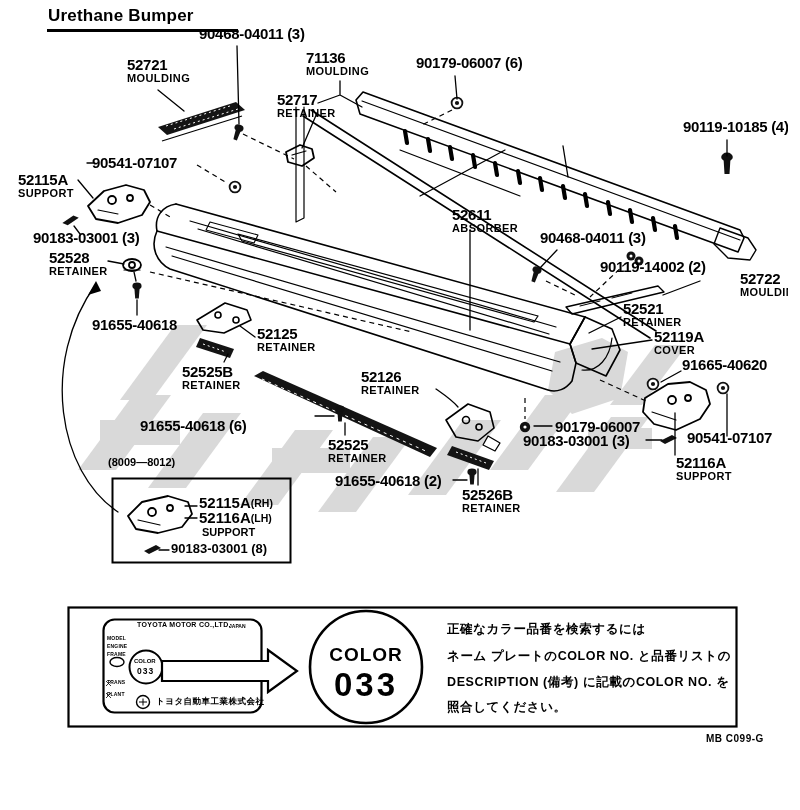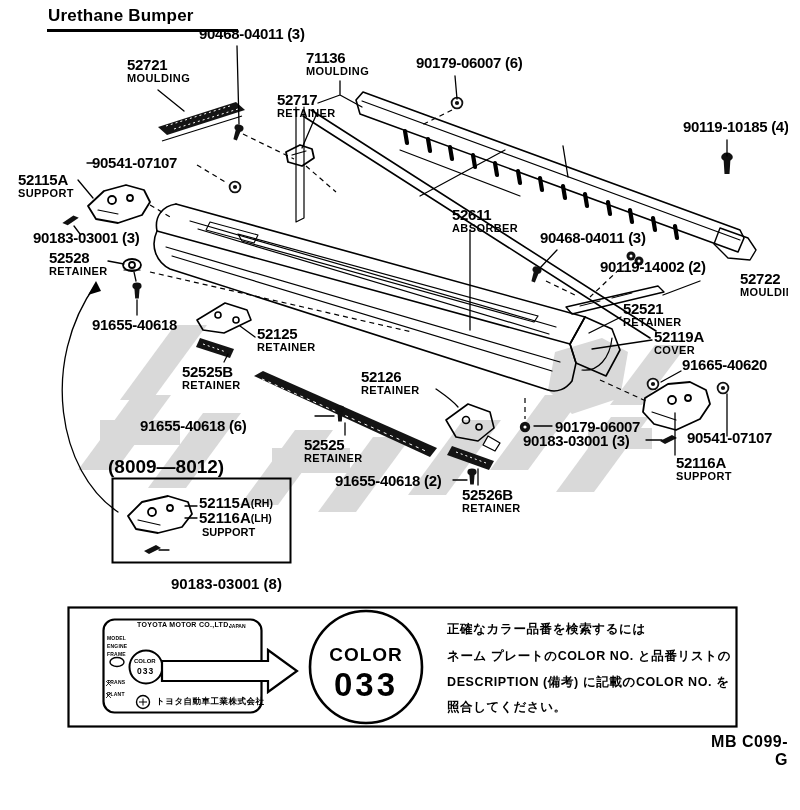--- a/index.html
+++ b/index.html
@@ -4,37 +4,37 @@
 <style>
   html,body{margin:0;padding:0;background:#fff;}
   #stage{position:relative;width:788px;height:810px;background:#ffffff;overflow:hidden;
          font-family:"Liberation Sans", sans-serif;color:#000;}
   #art{position:absolute;left:0;top:0;}
   .co{position:absolute;white-space:nowrap;line-height:1;}
   .co .num{font-weight:700;font-size:15px;letter-spacing:-0.3px;}
   .co .desc{font-weight:700;font-size:11px;letter-spacing:0.4px;margin-top:1px;}
   .title{position:absolute;left:47px;top:6px;font-size:17px;font-weight:700;
          border-bottom:3px solid #000;padding:0 44px 3px 1px;letter-spacing:0.2px;}
-  .range{position:absolute;left:108px;top:456px;font-size:19px;font-weight:700;}
+  .range{position:absolute;left:108px;top:456px;font-size:11px;font-weight:700;}
   .inset-num{position:absolute;font-weight:700;font-size:15px;line-height:1;white-space:nowrap;}
   .inset-num .side{font-size:10.5px;font-weight:700;vertical-align:1px;}
   .inset-desc{position:absolute;font-weight:700;font-size:11px;}
-  .inset-fast{position:absolute;font-weight:700;font-size:15px;margin-top:34px;}
+  .inset-fast{position:absolute;font-weight:700;font-size:13px;}
   .plate-maker{position:absolute;left:137px;top:621px;font-size:7px;font-weight:700;letter-spacing:0.3px;}
   .plate-country{position:absolute;left:229px;top:623px;font-size:5px;font-weight:700;}
   .plate-field{position:absolute;left:107px;font-size:5px;font-weight:700;letter-spacing:0.2px;}
   .plate-color{position:absolute;left:134px;top:658px;font-size:6px;font-weight:700;}
   .plate-color-no{position:absolute;left:137px;top:666px;font-size:8.5px;font-weight:700;letter-spacing:1px;}
   .plate-company{position:absolute;left:156px;top:696px;font-size:8.5px;font-weight:700;letter-spacing:0.5px;}
   .big-color{position:absolute;left:307px;top:644px;width:118px;text-align:center;
              font-size:19px;font-weight:700;letter-spacing:1px;}
   .big-color-no{position:absolute;left:307px;top:666px;width:118px;text-align:center;
                 font-size:33px;font-weight:700;letter-spacing:3px;}
   .jnote{position:absolute;left:447px;font-size:12.5px;font-weight:700;letter-spacing:0.6px;white-space:nowrap;}
-  .page-code{position:absolute;left:706px;top:733px;font-size:16px;font-weight:700;letter-spacing:0.5px;text-align:right;}
+  .page-code{position:absolute;left:706px;top:733px;font-size:10px;font-weight:700;letter-spacing:0.5px;text-align:right;}
 </style>
 </head>
 <body>
 
 <div id="stage">
 
   <svg id="art" width="800" height="810" viewBox="0 0 800 810">
     <defs>
       <g id="g-screw">
         <ellipse cx="0" cy="0" rx="4.6" ry="3.4" fill="#111"></ellipse>
@@ -359,21 +359,21 @@
   <div class="co" style="left:523px;top:433px">
       <div class="num">90183-03001 (3)</div>
     </div>
   <div class="co" style="left:687px;top:430px">
       <div class="num">90541-07107</div>
     </div>
   <div class="co" style="left:676px;top:455px">
       <div class="num">52116A</div>
       <div class="desc">SUPPORT</div>
     </div>
-  <div class="co" style="left:304px;top:437px">
+  <div class="co" style="left:328px;top:437px">
       <div class="num">52525</div>
       <div class="desc">RETAINER</div>
     </div>
   <div class="co" style="left:335px;top:473px">
       <div class="num">91655-40618 (2)</div>
     </div>
   <div class="co" style="left:462px;top:487px">
       <div class="num">52526B</div>
       <div class="desc">RETAINER</div>
     </div>

